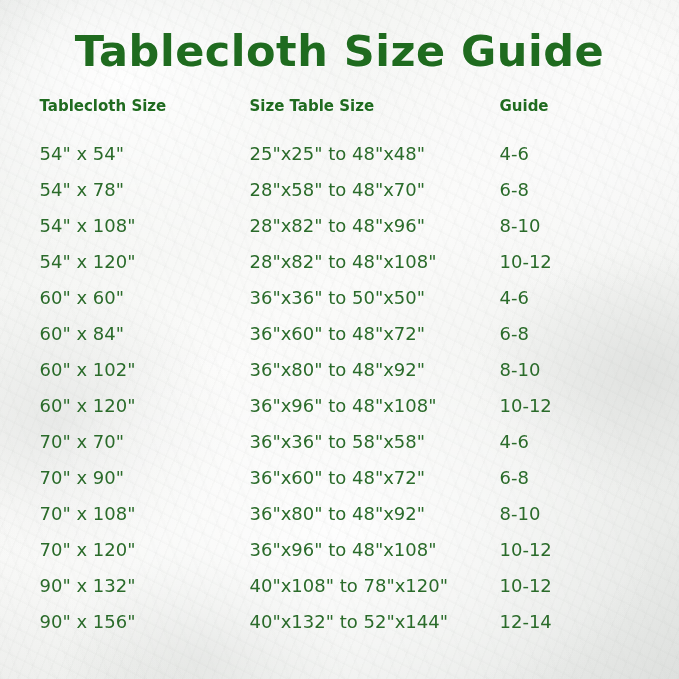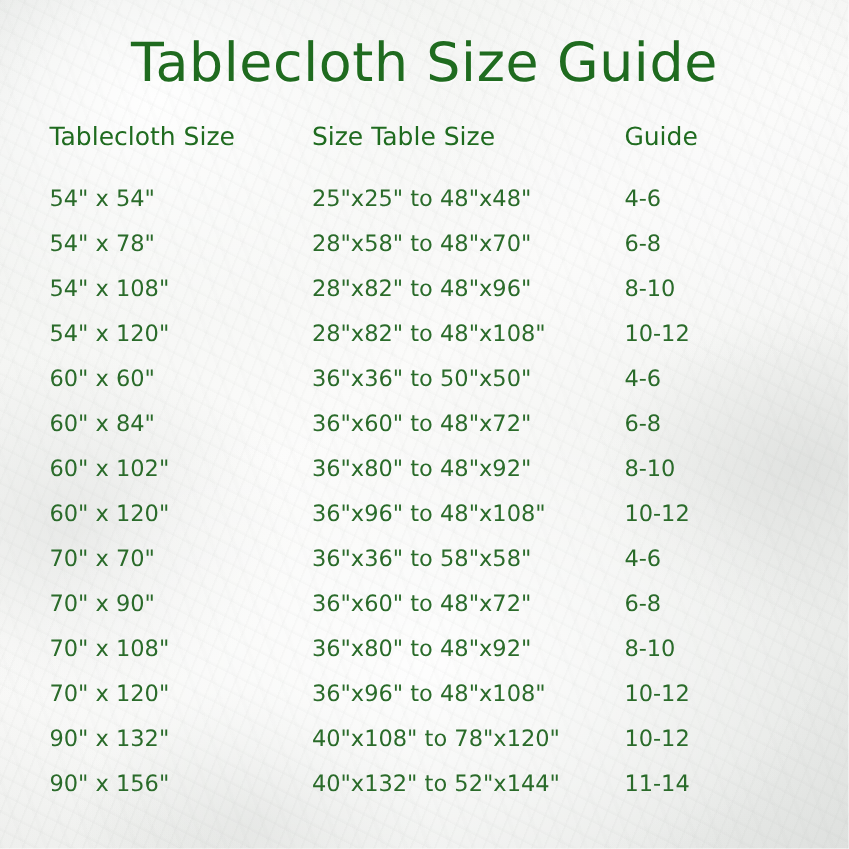--- a/index.html
+++ b/index.html
@@ -47,36 +47,36 @@
     position: relative;
     z-index: 2;
     padding: 0;
   }
   .title {
     margin: 0;
     padding-top: 28px;
     text-align: center;
     color: #1f6b1f;
     font-family: "DejaVu Sans", sans-serif;
-    font-weight: normal;
+    font-weight: bold;
     font-size: 43px;
     letter-spacing: 0.5px;
     line-height: 1.1;
     text-shadow: 0 1px 0 rgba(255,255,255,0.6);
   }
   table.guide {
     margin: 22px auto 0 auto;
     width: 600px;
     border-collapse: collapse;
     color: #236023;
   }
   table.guide th {
     font-family: "DejaVu Sans", sans-serif;
-    font-weight: normal;
-    font-size: 20px;
+    font-weight: bold;
+    font-size: 15px;
     color: #1f6b1f;
     padding: 0 0 20px 0;
     text-align: left;
     white-space: nowrap;
   }
   table.guide td {
     font-family: "DejaVu Sans", sans-serif;
     font-size: 18px;
     color: #2a6b2a;
     padding: 7.5px 0;
@@ -168,18 +168,18 @@
           <td class="col-seats">10-12</td>
         </tr>
         <tr>
           <td class="col-size">90" x 132"</td>
           <td class="col-fits">40"x108" to 78"x120"</td>
           <td class="col-seats">10-12</td>
         </tr>
         <tr>
           <td class="col-size">90" x 156"</td>
           <td class="col-fits">40"x132" to 52"x144"</td>
-          <td class="col-seats">11-14</td>
+          <td class="col-seats">12-14</td>
         </tr>
       </tbody>
     </table>
   </div>
 </div>
 
 </body></html>

